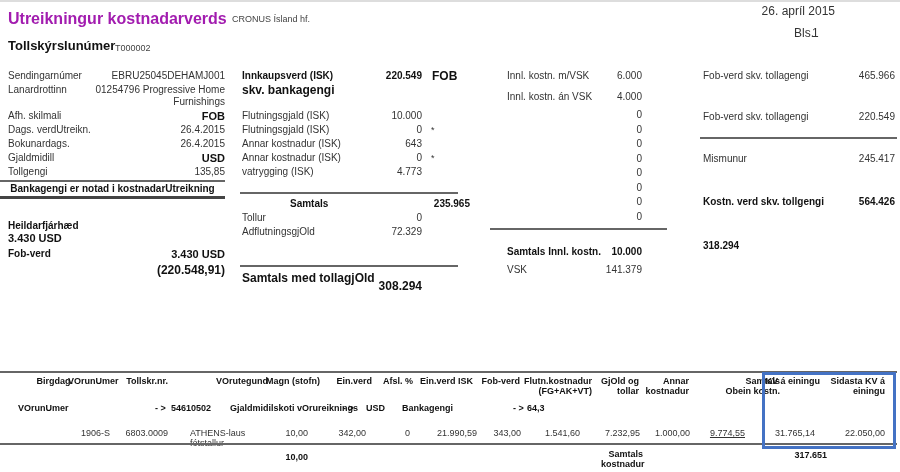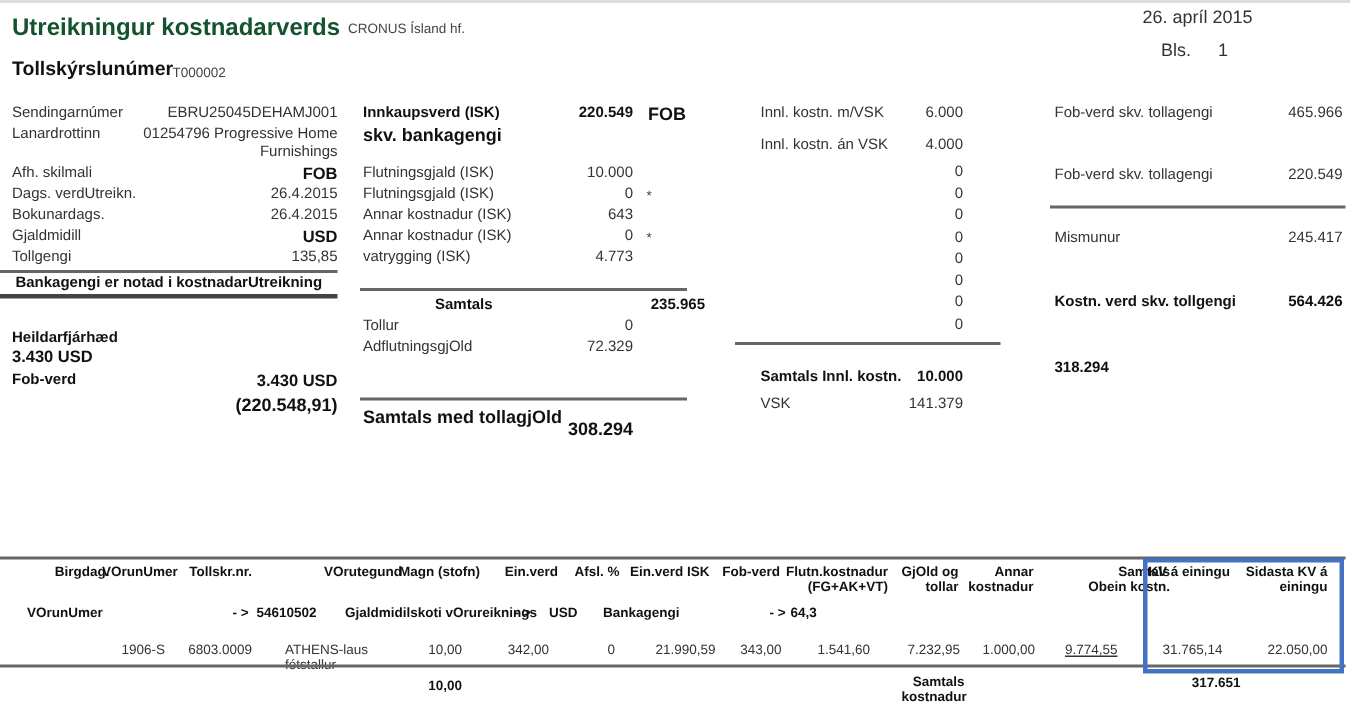--- a/index.html
+++ b/index.html
@@ -9,21 +9,21 @@
        font-size:10px;line-height:12px;}
   .row .lbl{text-align:left;}
   .row .val{text-align:right;}
   .b{font-weight:bold;color:#111;}
   .bigval{font-size:11px;}
   .abs{position:absolute;font-size:12px;line-height:12px;}
   .line{position:absolute;background:#666;}
   .lightline{position:absolute;background:#ddd;}
   .wrapval{max-width:130px;}
   .wraplbl{max-width:138px;}
-  #report-title{position:absolute;left:8px;top:10px;font-size:16px;font-weight:bold;color:#14532d;}
+  #report-title{position:absolute;left:8px;top:10px;font-size:16px;font-weight:bold;color:#a21caf;}
   .small{font-size:9px;color:#444;}
   .zero{position:absolute;left:507px;width:135px;text-align:right;font-size:10px;color:#333;}
   .hcell{position:absolute;top:376px;text-align:right;font-size:9px;line-height:10px;
          font-weight:bold;color:#111;}
   .icell{position:absolute;top:403px;font-size:9px;line-height:10px;font-weight:bold;color:#111;}
   .dcell{position:absolute;top:428px;text-align:right;font-size:9px;line-height:10px;color:#333;}
   .tcell{position:absolute;text-align:right;font-size:9px;line-height:10px;font-weight:bold;color:#111;}
   #highlight-box{position:absolute;left:762px;top:372px;width:128px;height:71px;
                  border:3px solid #4472c4;background:transparent;}
   .bank-hdr{position:absolute;left:0;top:183px;width:225px;text-align:center;
@@ -32,21 +32,21 @@
 </head>
 <body>
 
 <div id="page">
 
   <div class="lightline" style="left:0;top:0;width:900px;height:2px;"></div>
 
   <div id="report-title">Utreikningur kostnadarverds</div>
   <div class="abs small" style="left:232px;top:13px;">CRONUS Ísland hf.</div>
   <div class="abs" style="left:745px;top:5px;width:90px;text-align:right;">26. apríl 2015</div>
-  <div class="abs" style="left:774px;top:27px;">Bls.</div>
+  <div class="abs" style="left:794px;top:27px;">Bls.</div>
   <div class="abs" style="left:812px;top:27px;">1</div>
   <div class="abs b" style="left:8px;top:40px;font-size:13px;">Tollskýrslunúmer</div>
   <div class="abs small" style="left:115px;top:42px;">T000002</div>
 
   <div class="row" style="left:8px;top:70px;width:217px;">
     <span class="lbl">Sendingarnúmer</span>
     <span class="val">EBRU25045DEHAMJ001</span>
   </div>
   <div class="row" style="left:8px;top:84px;width:217px;">
     <span class="lbl">Lanardrottinn</span>

